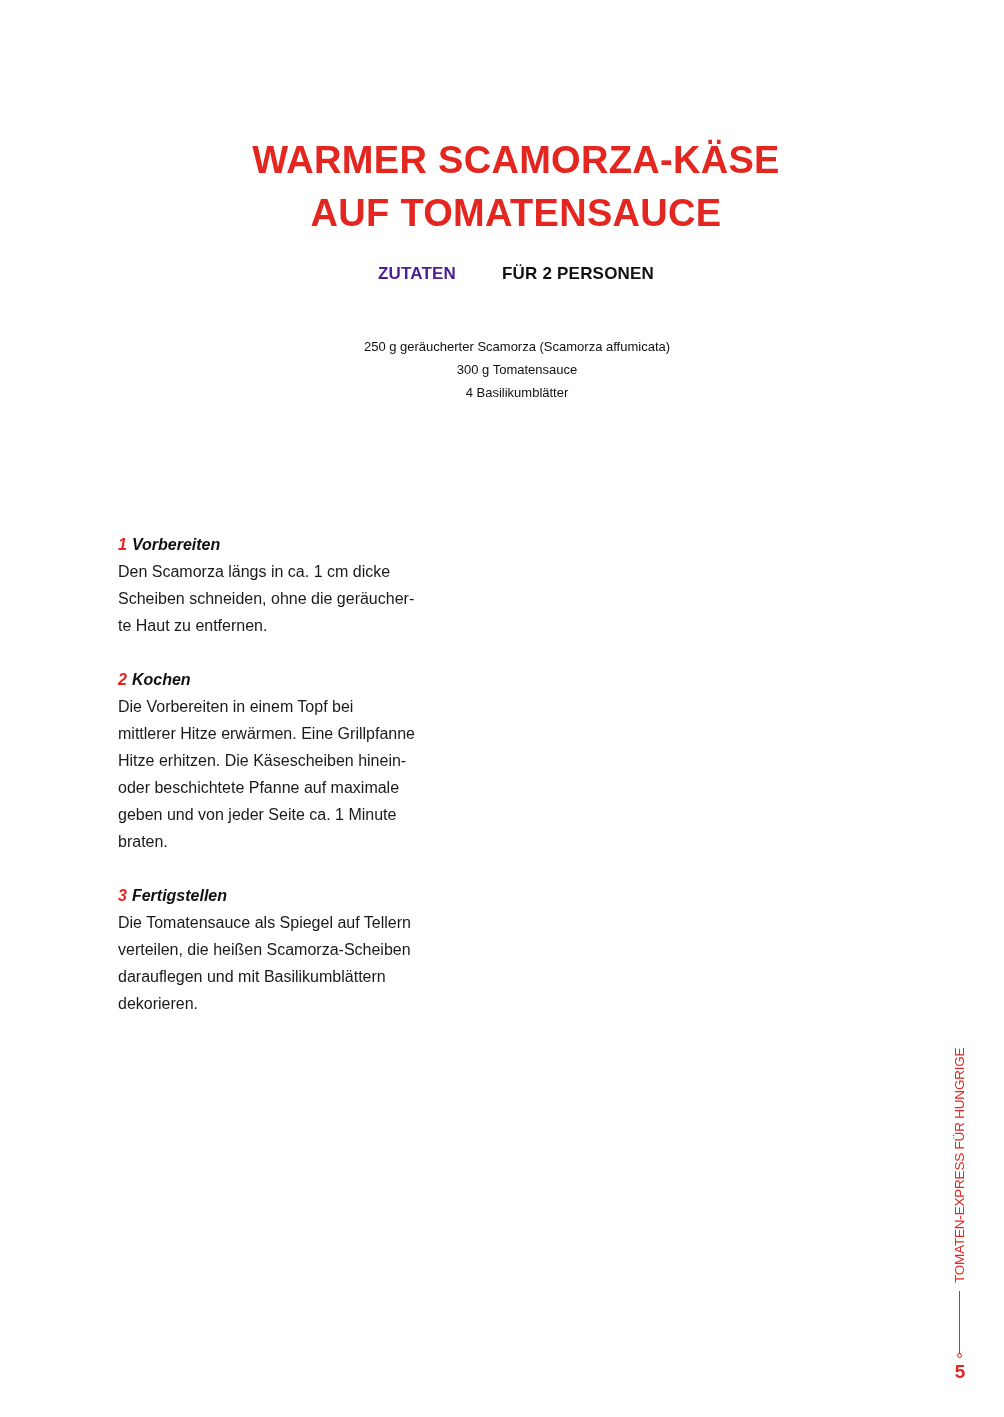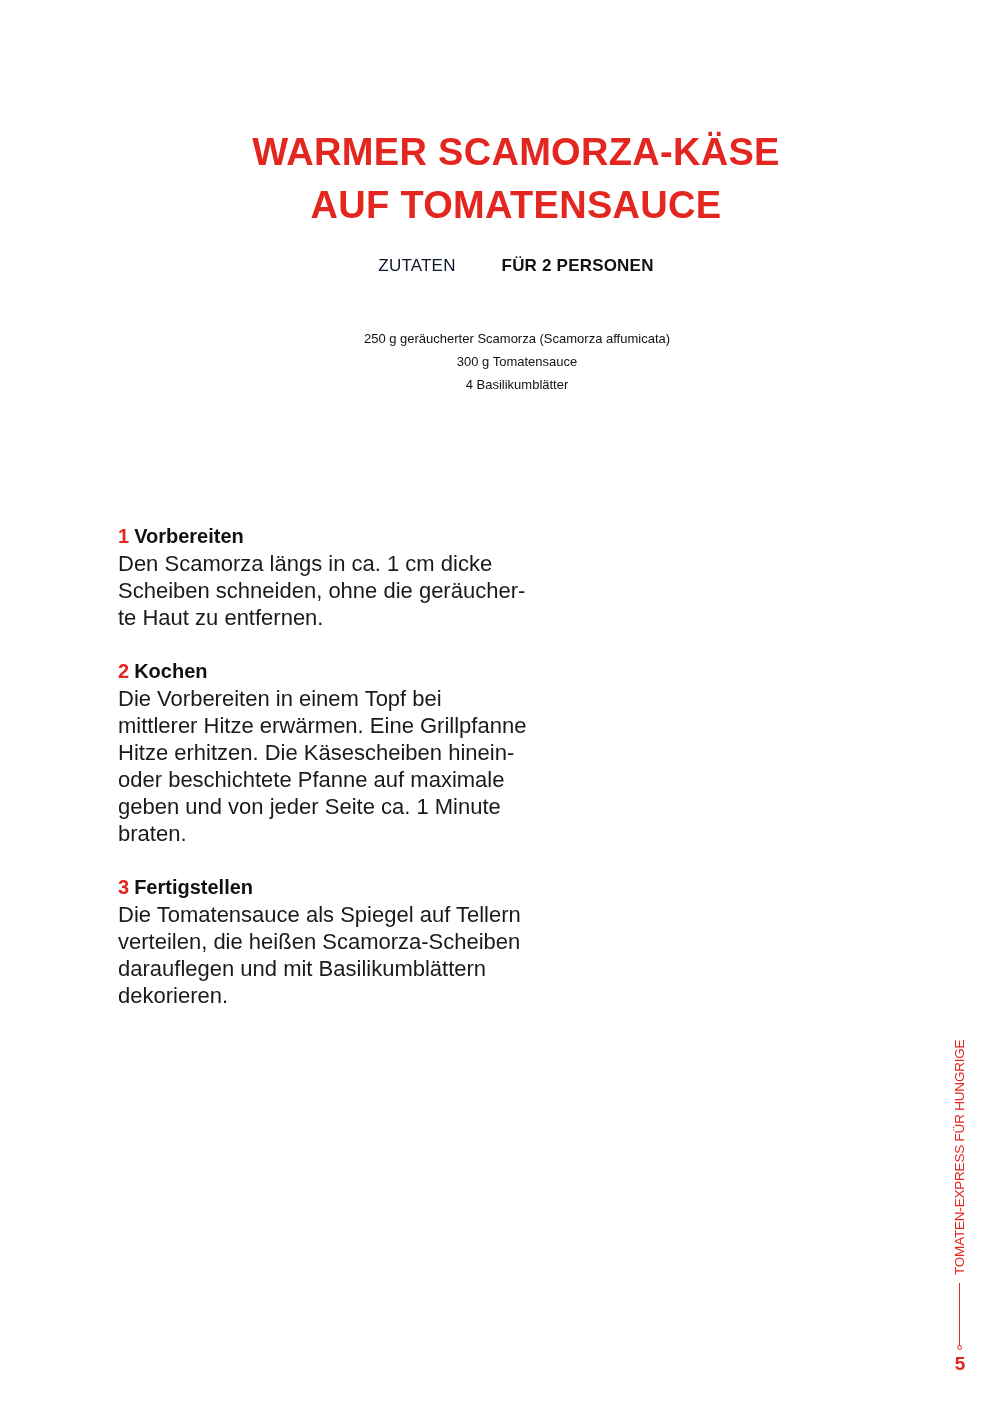--- a/index.html
+++ b/index.html
@@ -10,21 +10,21 @@
     body {
       width: 1004px;
       height: 1417px;
       position: relative;
       overflow: hidden;
       font-family: "Liberation Sans", "DejaVu Sans", sans-serif;
       color: #111111;
     }
     .page {
       position: absolute;
-      left: 0; top: 8px;
+      left: 0; top: 16px;
       width: 1004px;
       height: 1084px;
     }
     .title {
       position: absolute;
       left: 0;
       width: 1032px;
       top: 118px;
       text-align: center;
       color: #e3261f;
@@ -38,21 +38,21 @@
     .servings {
       position: absolute;
       left: 0;
       width: 1032px;
       top: 247px;
       text-align: center;
       font-size: 17px;
       line-height: 22px;
       letter-spacing: 0.2px;
     }
-    .servings .light { font-weight: normal; color: #0f172a; }
+    .servings .light { font-weight: bold; color: #4c1d95; }
     .servings .bold { font-weight: bold; margin-left: 41px; }
     .ingredients {
       position: absolute;
       left: 0;
       width: 1034px;
       top: 319px;
       text-align: center;
       font-size: 13px;
       line-height: 23px;
       margin: 0;
@@ -62,27 +62,28 @@
     .ingredients li { margin: 0; padding: 0; }
     .ingredients .qty { font-weight: normal; }
     .steps {
       position: absolute;
       left: 118px;
       top: 515px;
       width: 380px;
     }
     .step { margin-bottom: 27px; }
     .step-head {
-      font-size: 20px;
+      font-size: 16px;
       line-height: 27px;
       font-weight: bold;
+      font-style: italic;
     }
     .step-num { color: #e3261f; margin-right: 5px; }
     .step-text {
-      font-size: 22px;
+      font-size: 16px;
       line-height: 27px;
       font-weight: normal;
       color: #1a1a1a;
     }
     .step-text span { display: block; white-space: nowrap; }
     .side-label {
       position: absolute;
       left: 953px;
       top: 1005px;
       width: 14px;

